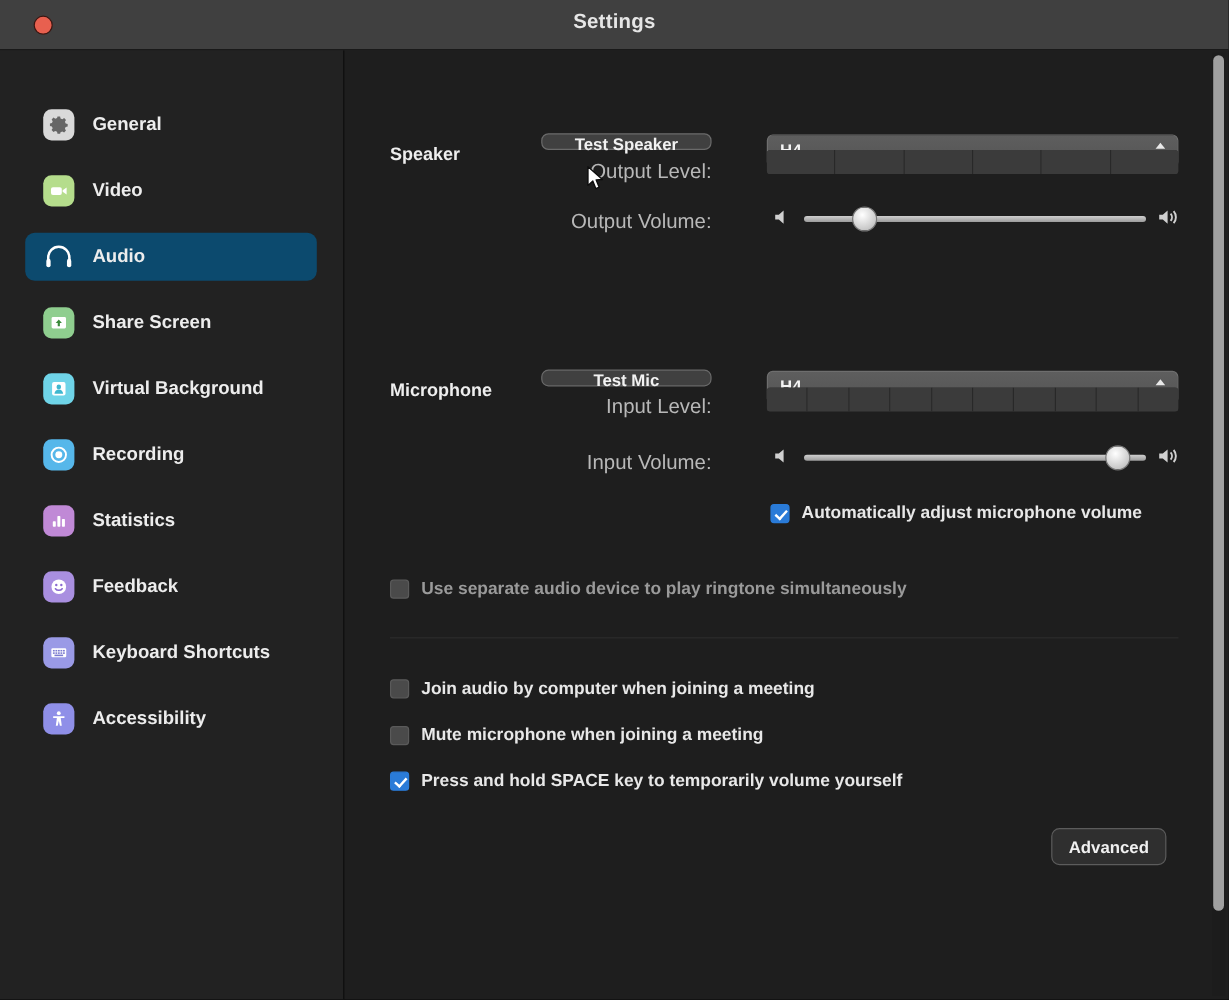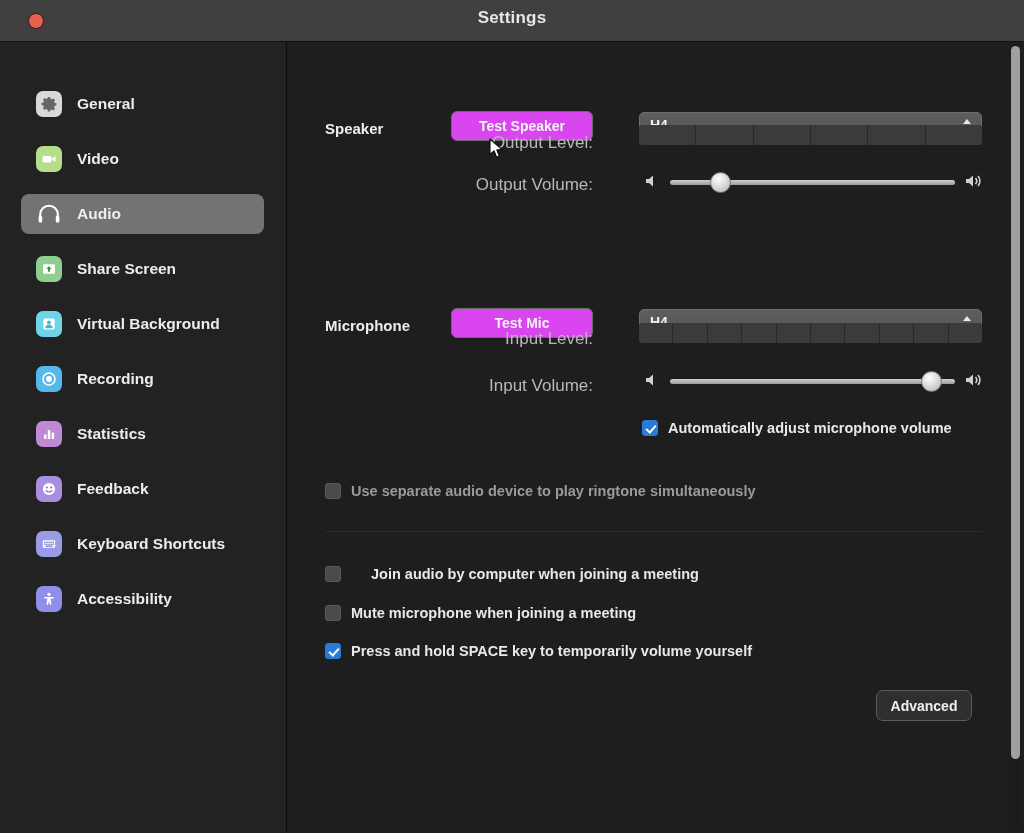--- a/index.html
+++ b/index.html
@@ -70,21 +70,21 @@
     left: 21px;
     width: 243px;
     height: 40px;
     display: flex;
     align-items: center;
     border-radius: 8px;
     cursor: pointer;
     box-sizing: border-box;
     padding-left: 15px;
   }
-  .nav-item.selected { background: #737373; }
+  .nav-item.selected { background: #0c4a6e; }
   .nav-label {
     margin-left: 15px;
     font-size: 15.5px;
     font-weight: bold;
     color: #ededed;
     white-space: nowrap;
   }
   .nav-icon {
     width: 26px; height: 26px;
     border-radius: 7px;
@@ -115,23 +115,23 @@
   .row-label {
     position: absolute;
     font-size: 17px;
     color: #b8b8b8;
     text-align: right;
   }
 
   
   .test-btn {
     position: absolute;
-    height: 30px;
+    height: 14px;
     border-radius: 6px;
-    background: #d946ef;
+    background: #404040;
     border: 1px solid #6a6a6a;
     color: #f2f2f2;
     font-size: 14px;
     font-weight: bold;
     font-family: "Liberation Sans", sans-serif;
     cursor: pointer;
     box-sizing: border-box;
     padding: 0;
   }
 
@@ -505,21 +505,21 @@
       <span class="cb-label dim">Use separate audio device to play ringtone simultaneously</span>
     </div>
 
     <div class="cb-row" style="left:354px; top:378px;">
       <span class="cb-box checked"></span>
       <span class="cb-label">Automatically adjust microphone volume</span>
     </div>
 
     <div class="divider" style="left:37px; top:489px; width:657px;"></div>
 
-    <div class="cb-row" style="left:37px; top:524px;gap:20px;">
+    <div class="cb-row" style="left:37px; top:524px;">
       <span class="cb-box"></span>
       <span class="cb-label">Join audio by computer when joining a meeting</span>
     </div>
 
     <div class="cb-row" style="left:37px; top:563px;">
       <span class="cb-box"></span>
       <span class="cb-label">Mute microphone when joining a meeting</span>
     </div>
 
     <div class="cb-row" style="left:37px; top:601px;">

